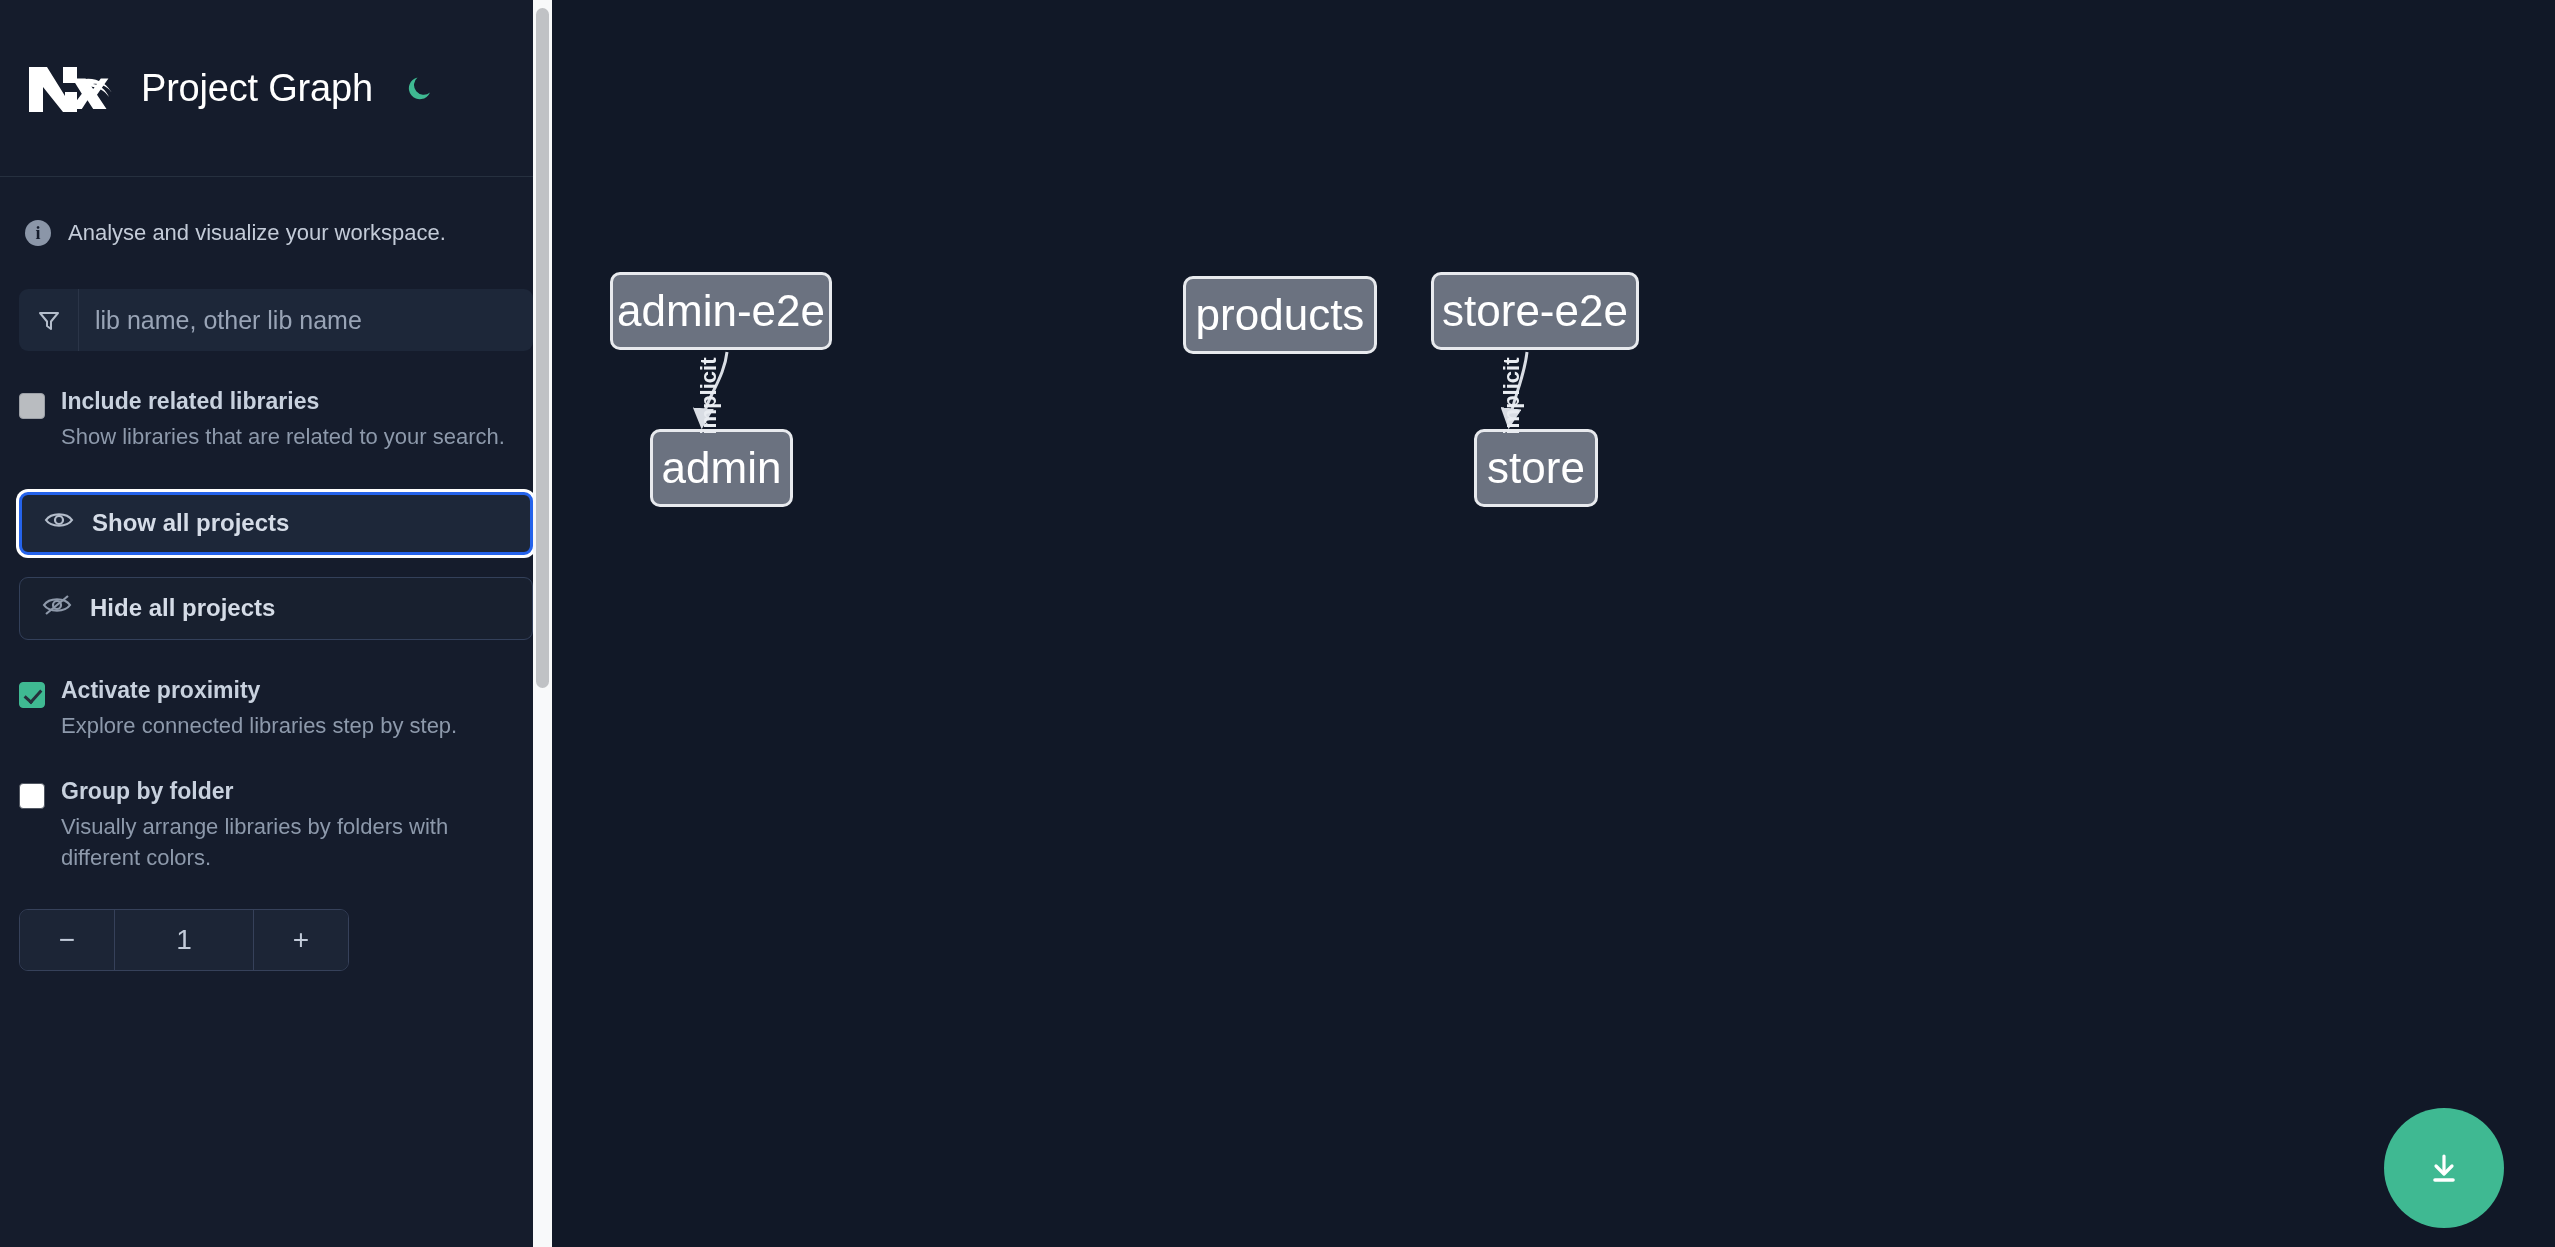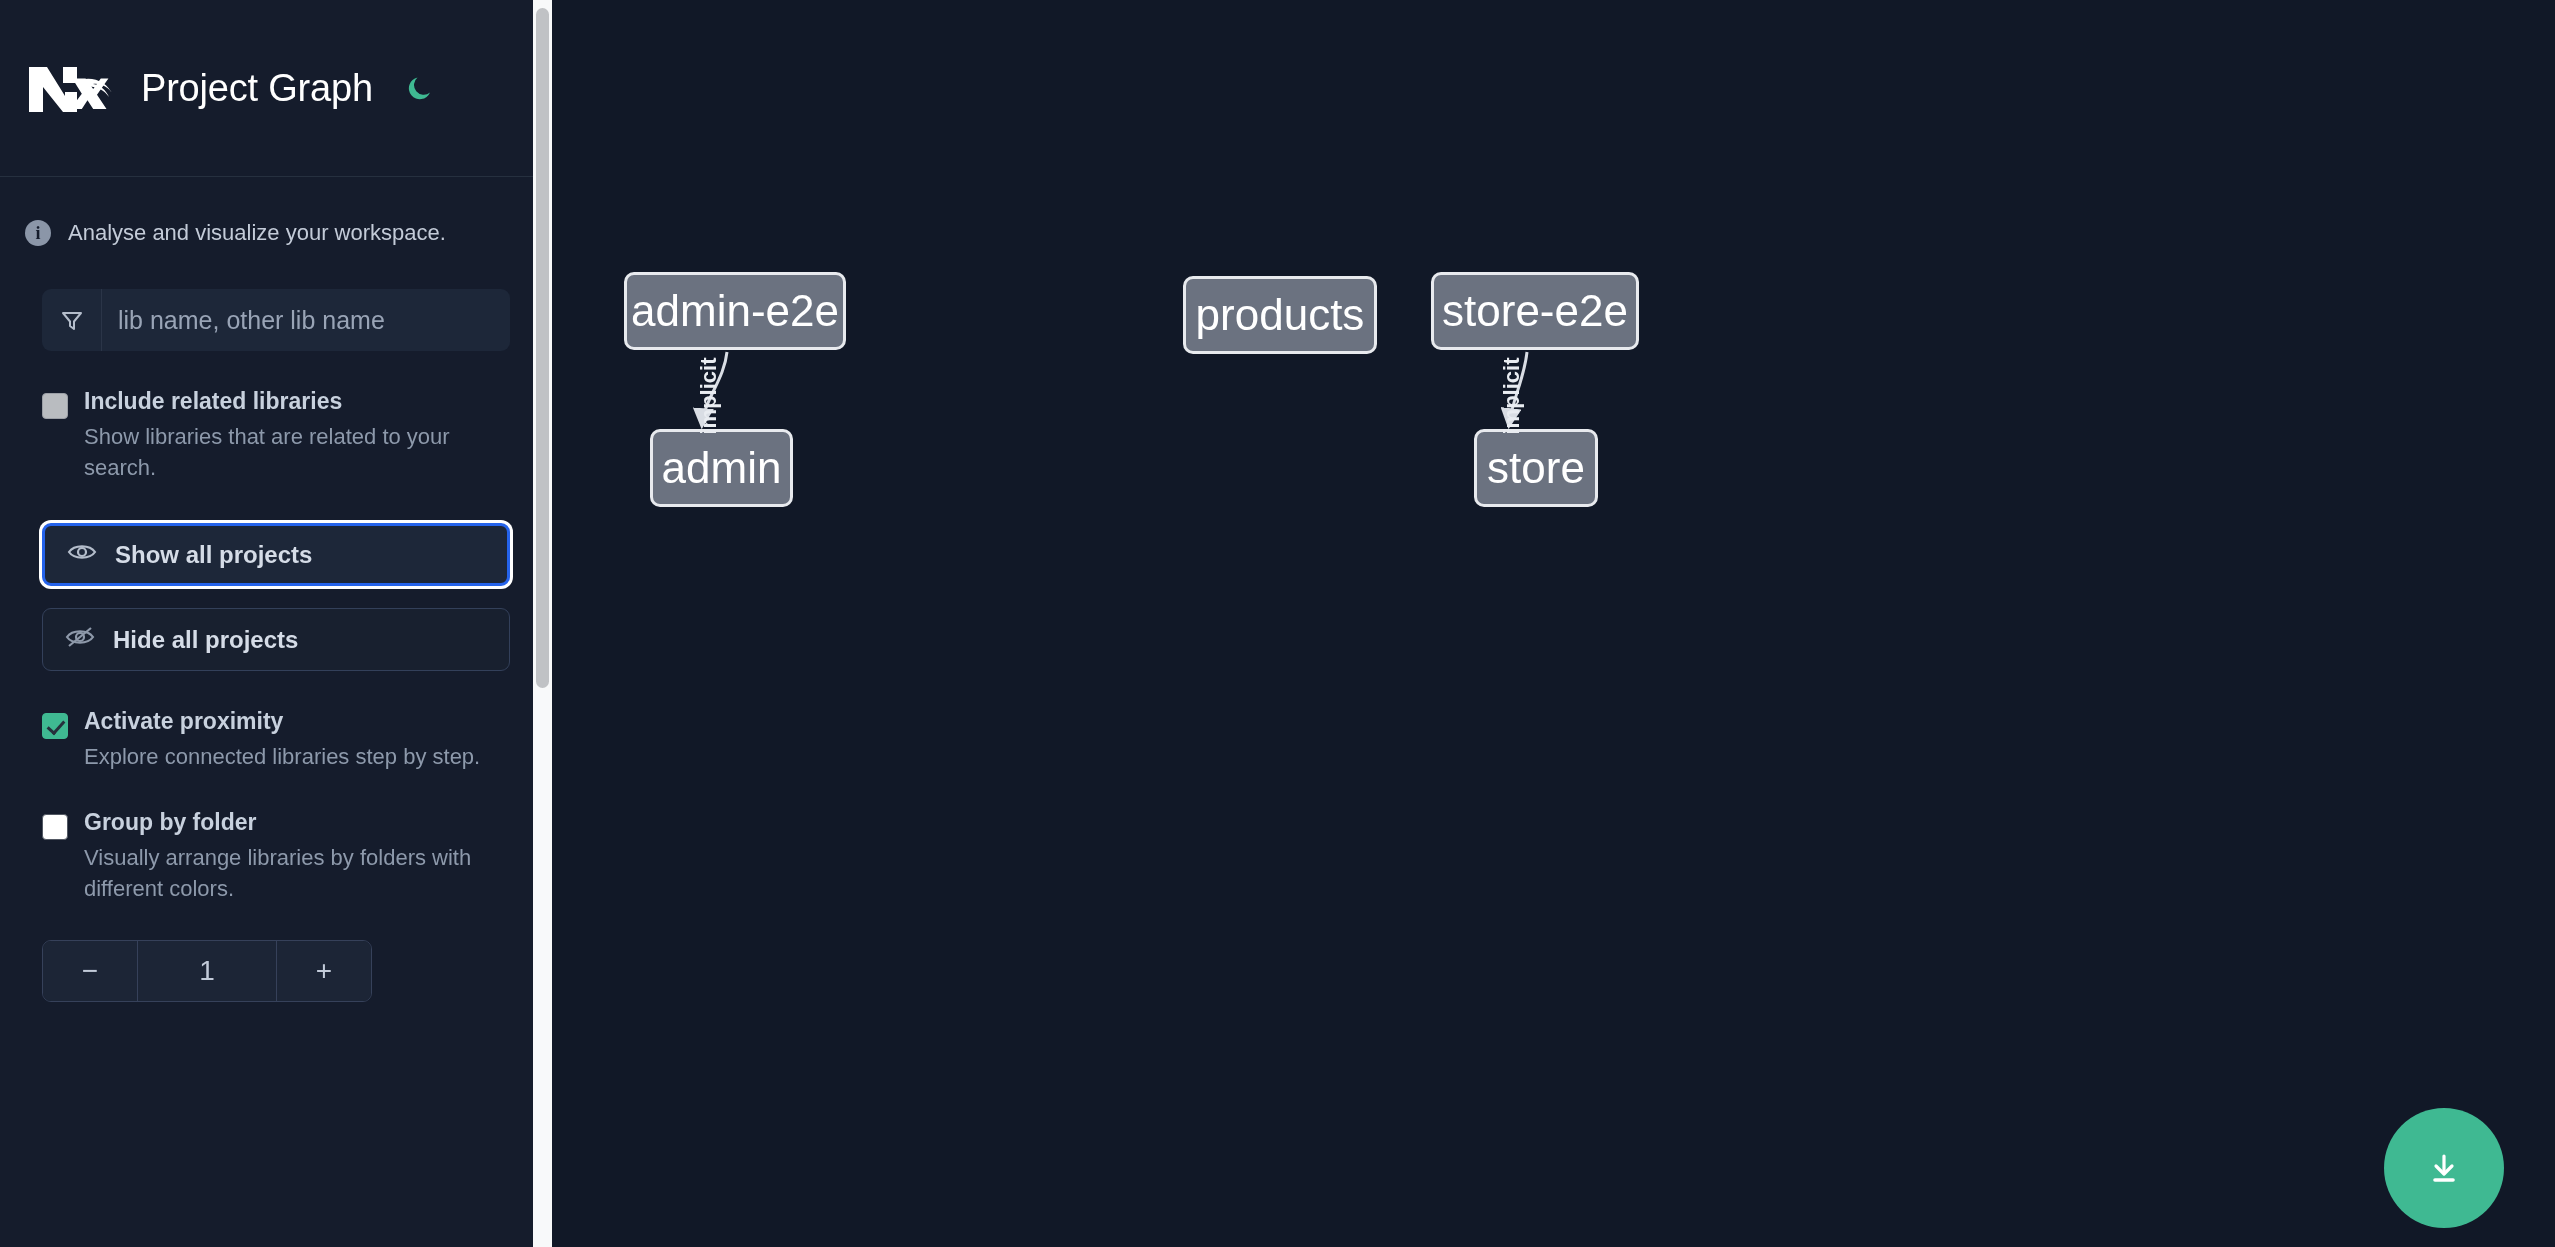--- a/index.html
+++ b/index.html
@@ -68,21 +68,21 @@
     font-family: "Liberation Serif", serif;
     display: flex; align-items: center; justify-content: center;
     line-height: 1;
   }
   .info-text {
     color: #c3cbd8;
     font-size: 22px;
   }
 
   
-  .sb-body { padding: 0 42px; }
+  .sb-body { padding: 0 19px; }
   .filter-wrap {
     display: flex;
     align-items: stretch;
     height: 62px;
     background: #1d2739;
     border-radius: 9px;
     overflow: hidden;
   }
   .filter-icon-cell {
     width: 60px;
@@ -357,21 +357,21 @@
     <svg class="edge-svg" viewBox="0 0 2003 1247" preserveAspectRatio="none">
       <defs>
         <marker id="arrow" viewBox="0 0 10 10" refX="8" refY="5" markerWidth="7" markerHeight="7" orient="auto-start-reverse">
           <path d="M 0 0 L 10 5 L 0 10 z" fill="#d9dde4"></path>
         </marker>
       </defs>
       <path d="M 175 352 C 172 380 152 400 150 425" fill="none" stroke="#d9dde4" stroke-width="3" marker-end="url(#arrow)"></path>
       <path d="M 975 352 C 972 380 960 400 957 425" fill="none" stroke="#d9dde4" stroke-width="3" marker-end="url(#arrow)"></path>
     </svg>
 
-    <div class="node" style="left:72px;top:272px;width:222px;height:78px;">admin-e2e</div>
+    <div class="node" style="left:58px;top:272px;width:222px;height:78px;">admin-e2e</div>
     <div class="node" style="left:98px;top:429px;width:143px;height:78px;">admin</div>
     <div class="node" style="left:631px;top:276px;width:194px;height:78px;">products</div>
     <div class="node" style="left:879px;top:272px;width:208px;height:78px;">store-e2e</div>
     <div class="node" style="left:922px;top:429px;width:124px;height:78px;">store</div>
 
     <span class="edge-label" style="left:117px;top:383px;width:80px;text-align:center;">implicit</span>
     <span class="edge-label" style="left:920px;top:383px;width:80px;text-align:center;">implicit</span>
 
     <div class="fab" style="left:1832px;top:1108px;">
       <svg viewBox="0 0 34 34" width="34" height="34" aria-hidden="true">

